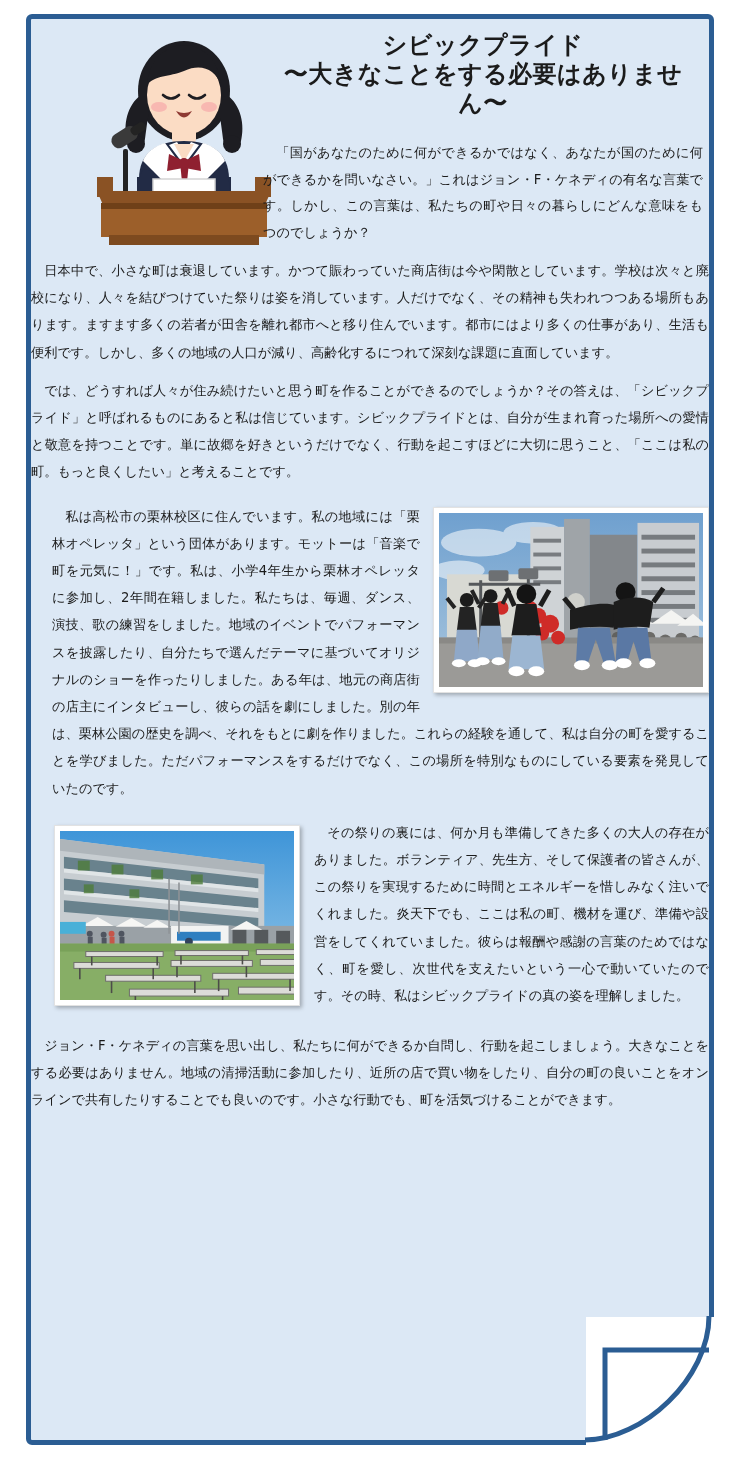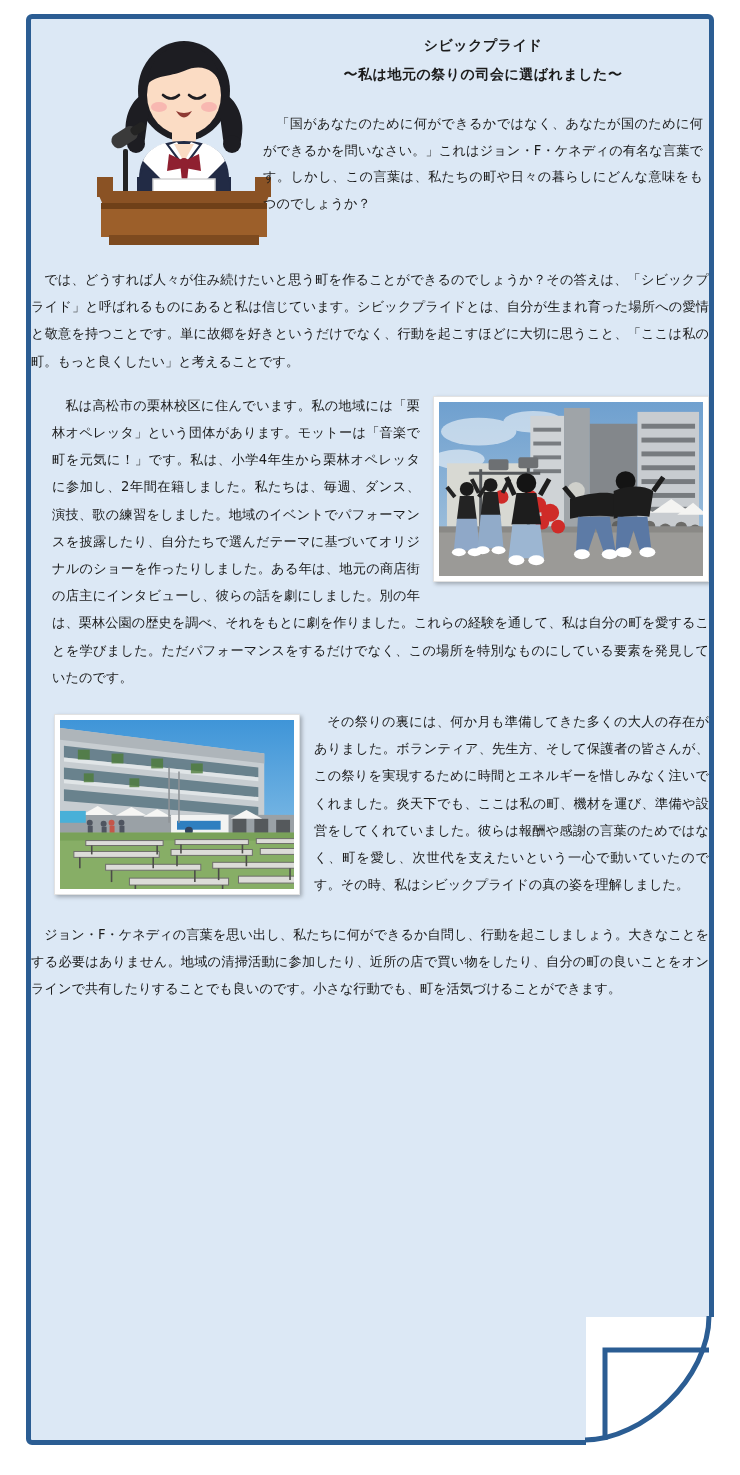--- a/index.html
+++ b/index.html
@@ -30,21 +30,21 @@
   }
   .hero{position:relative;height:238px;}
   .illus{
     position:absolute;left:48px;top:10px;width:210px;height:218px;
   }
   .hero-text{
     position:absolute;left:232px;top:12px;width:440px;
   }
   h1.title{
     margin:0;padding:0;text-align:center;
-    font-size:14px;line-height:29px;font-weight:bold;color:#1b1b1b;
+    font-size:24px;line-height:29px;font-weight:bold;color:#1b1b1b;
     letter-spacing:0.5px;
   }
   h1.title .l2{display:block;}
   .lead{
     margin:22px 0 4px 0;
     font-size:13.2px;line-height:26.5px;color:#1b1b1b;
     text-align:justify;text-justify:inter-character;
     text-indent:1em;
   }
   p.para{
@@ -147,27 +147,28 @@
           <rect x="22" y="174" width="166" height="6" fill="#6f4018"></rect>
           <rect x="30" y="206" width="150" height="10" fill="#7d4a1f"></rect>
           <rect x="18" y="148" width="16" height="20" fill="#8a5224"></rect>
           <rect x="176" y="148" width="16" height="20" fill="#8a5224"></rect>
         </svg>
       </div>
 
       <div class="hero-text">
         <h1 class="title">
           <span>シビックプライド</span>
-          <span class="l2">〜私は地元の祭りの司会に選ばれました〜</span>
+          <span class="l2">〜大きなことをする必要はありません〜</span>
         </h1>
         <p class="lead">「国があなたのために何ができるかではなく、あなたが国のために何ができるかを問いなさい。」これはジョン・F・ケネディの有名な言葉です。しかし、この言葉は、私たちの町や日々の暮らしにどんな意味をもつのでしょうか？</p>
       </div>
 
     </div>
 
+    <p class="para">日本中で、小さな町は衰退しています。かつて賑わっていた商店街は今や閑散としています。学校は次々と廃校になり、人々を結びつけていた祭りは姿を消しています。人だけでなく、その精神も失われつつある場所もあります。ますます多くの若者が田舎を離れ都市へと移り住んでいます。都市にはより多くの仕事があり、生活も便利です。しかし、多くの地域の人口が減り、高齢化するにつれて深刻な課題に直面しています。</p>
     <div class="gap"></div>
 
     <p class="para">では、どうすれば人々が住み続けたいと思う町を作ることができるのでしょうか？その答えは、「シビックプライド」と呼ばれるものにあると私は信じています。シビックプライドとは、自分が生まれ育った場所への愛情と敬意を持つことです。単に故郷を好きというだけでなく、行動を起こすほどに大切に思うこと、「ここは私の町。もっと良くしたい」と考えることです。</p>
     <div class="gap"></div>
 
     <div class="gap-s"></div>
 
     <div class="flowblock">
       <div class="photo right">
         <svg viewBox="0 0 266 176" preserveAspectRatio="none">

